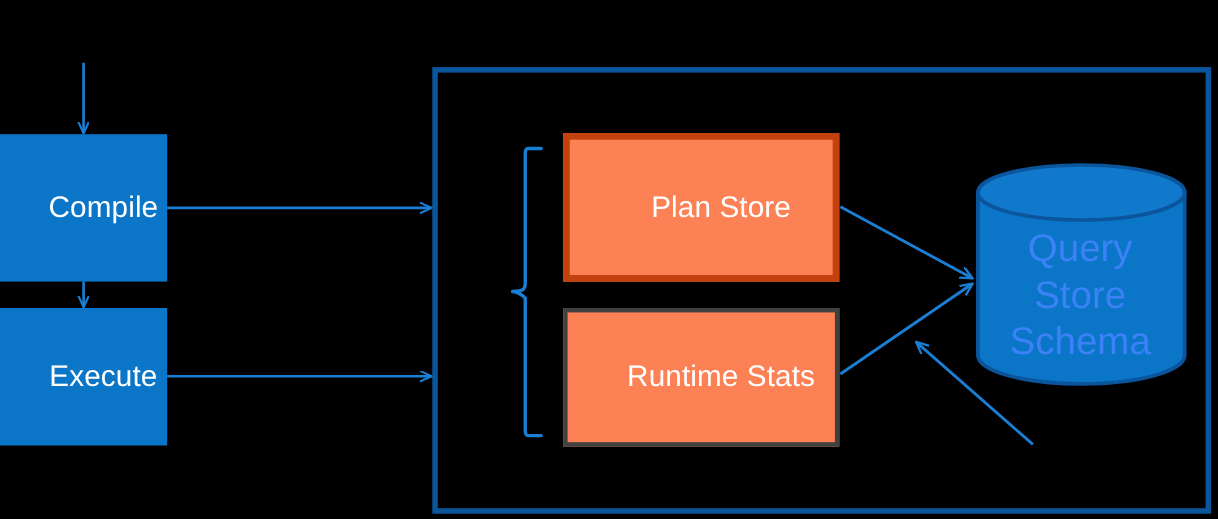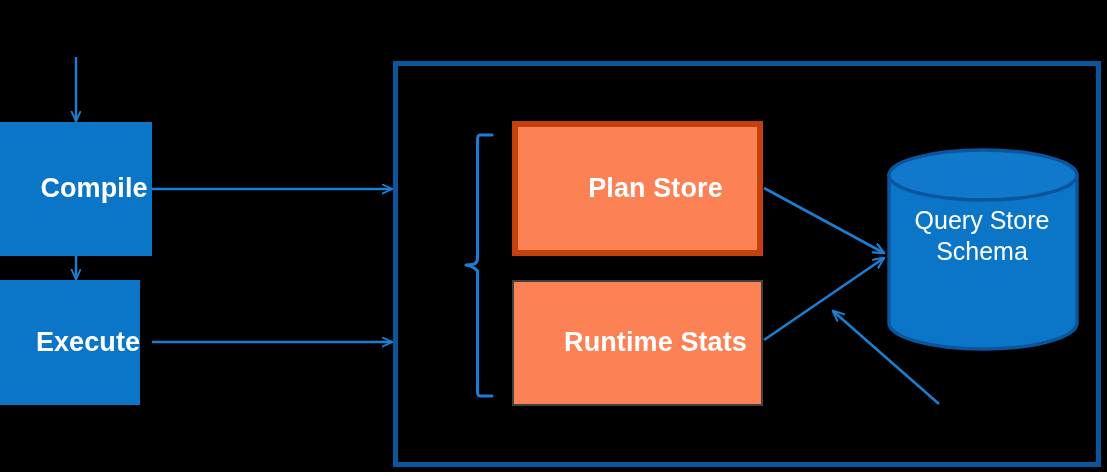--- a/index.html
+++ b/index.html
@@ -24,56 +24,56 @@
   }
   .node-box {
     position: absolute;
     display: flex;
     align-items: center;
     justify-content: center;
     box-sizing: border-box;
     color: #ffffff;
     font-family: "Liberation Sans", sans-serif;
     font-size: 27px;
-    font-weight: 700;
+    font-weight: 400;
     letter-spacing: 0.1px;
     line-height: 1.18;
     text-align: center;
     white-space: pre-line;
     padding-left: 36px;
   }
   
   #compile-box {
     left: 0px;  top: 122px;  width: 152px; height: 134px;
     background: #0B76C8;
   }
   #execute-box {
-    left: 0px;  top: 280px;  width: 140px; height: 125px;
+    left: 0px;  top: 280px;  width: 152px; height: 125px;
     background: #0B76C8;
     text-align: center;
   }
   
   #plan-store-box {
     left: 512px; top: 121px; width: 251px; height: 135px;
     background: #FC8155;
     border: 6px solid #c2410c;
   }
   #runtime-stats-box {
     left: 512px; top: 280px; width: 251px; height: 126px;
     background: #FC8155;
-    border: 2px solid #404040;
+    border: 4px solid #404040;
   }
   
   #cylinder-label {
     position: absolute;
     left: 888px;  top: 205px;  width: 188px;
     text-align: center;
-    color: #ffffff;
+    color: #3b82f6;
     font-family: "Liberation Sans", sans-serif;
-    font-size: 25px;
+    font-size: 35px;
     line-height: 1.22;
     white-space: pre-line;
     pointer-events: none;
   }
 </style>
 </head>
 <body>
 
 <div id="canvas">
 

